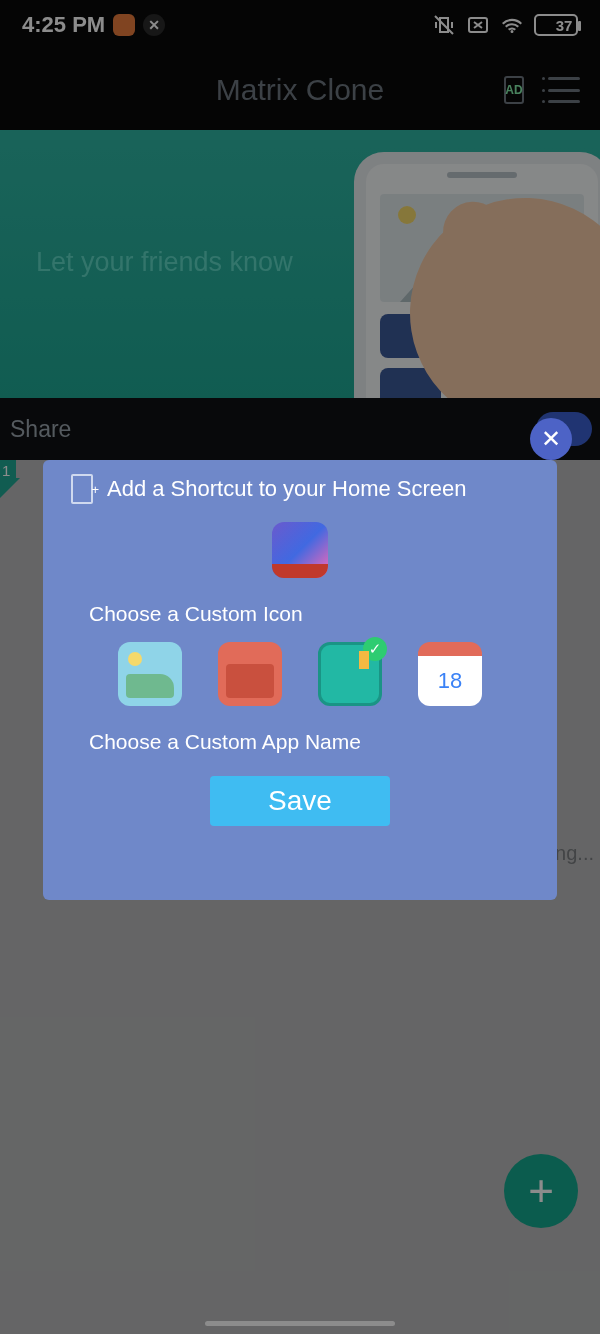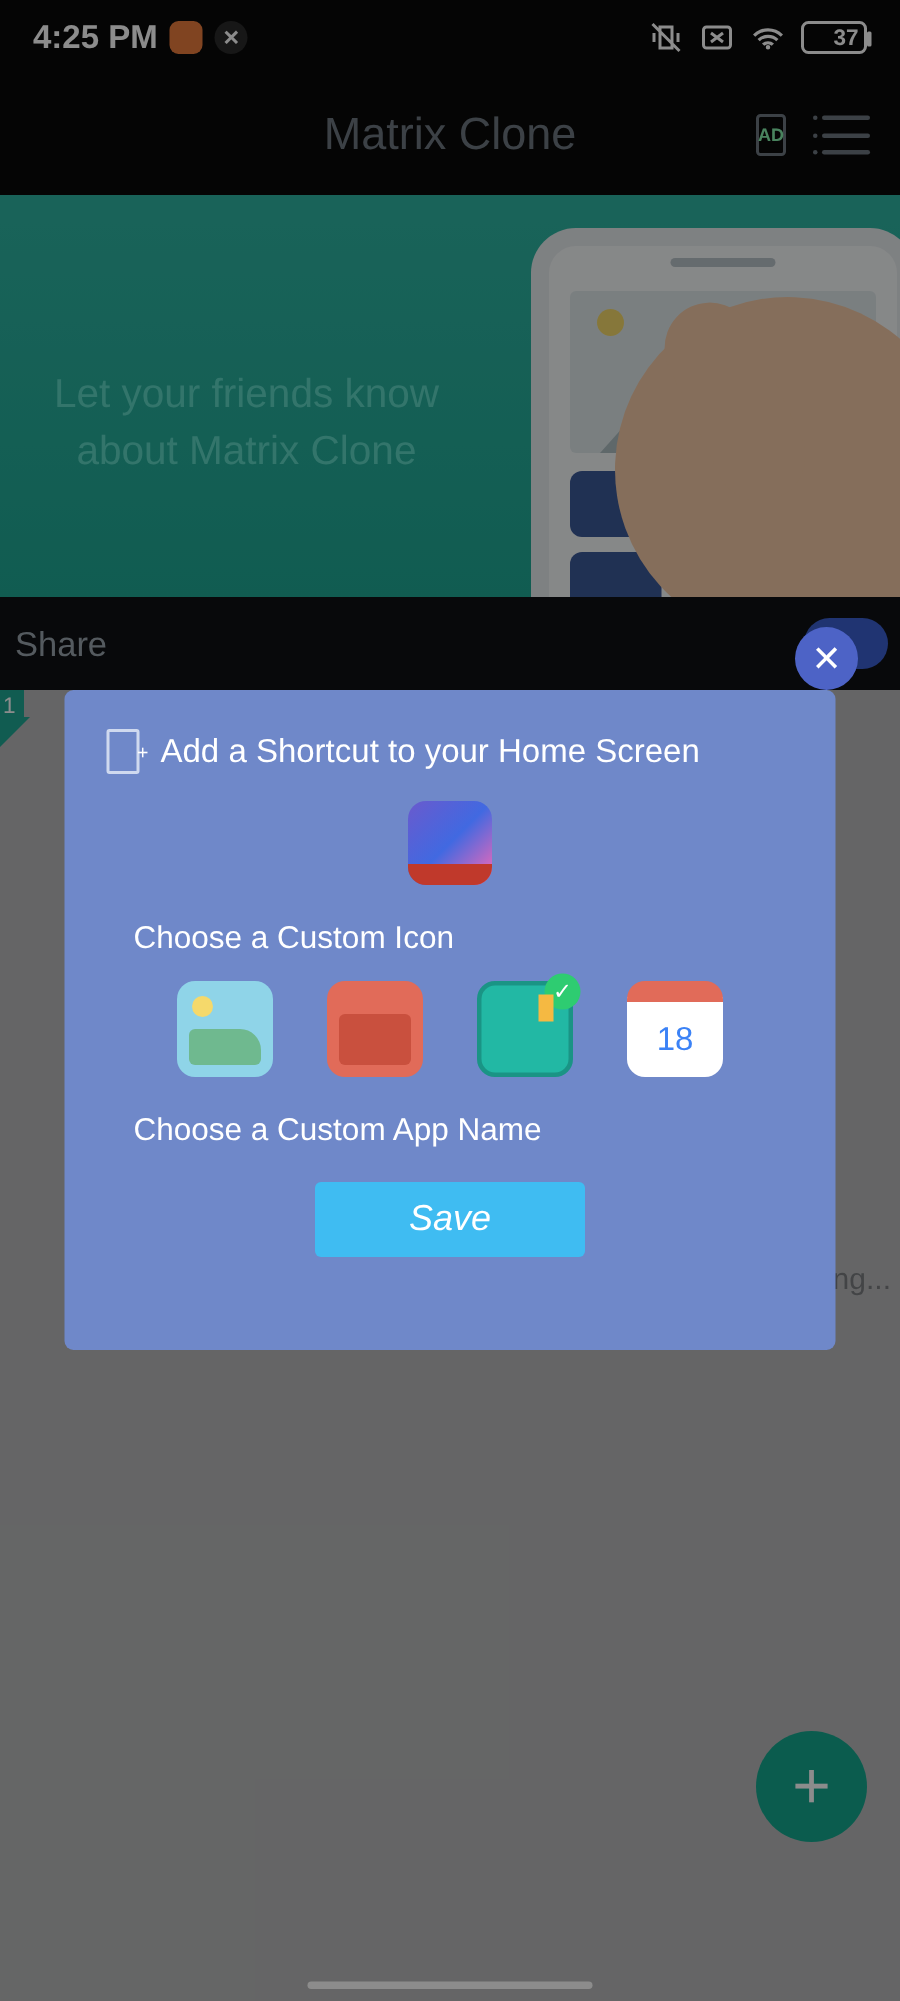--- a/index.html
+++ b/index.html
@@ -55,42 +55,42 @@
   .yang{position:absolute;right:6px;top:382px;color:#7a7d80;font-size:20px;}
   .fab{position:absolute;right:22px;bottom:106px;width:74px;height:74px;background:#15a88f;border-radius:50%;display:flex;align-items:center;justify-content:center;color:#fff;font-size:44px;}
   .home-ind{position:absolute;bottom:8px;left:50%;transform:translateX(-50%);width:190px;height:5px;background:#fff;border-radius:3px;}
 
   
   .dim{position:absolute;inset:0;background:rgba(0,0,0,0.45);pointer-events:none;}
 
   
   .modal-wrap{position:absolute;top:410px;left:0;right:0;display:flex;justify-content:center;}
   .close-btn{position:absolute;top:418px;right:28px;width:42px;height:42px;background:#4d63c6;border-radius:50%;display:flex;align-items:center;justify-content:center;color:#fff;font-size:24px;}
-  .modal{width:514px;min-height:440px;background:#6f88c9;border-radius:6px;padding:26px 28px 30px;color:#fff;margin-top:50px;}
+  .modal{width:514px;min-height:440px;background:#6f88c9;border-radius:6px;padding:14px 28px 30px;color:#fff;margin-top:50px;}
   .modal-title-row{display:flex;align-items:center;gap:14px;font-size:22px;}
   .door-icon{width:22px;height:30px;border:2px solid #cfd9ef;border-radius:2px;position:relative;}
   .door-icon:after{content:"+";position:absolute;right:-8px;top:6px;font-size:13px;}
   .app-thumb{width:56px;height:56px;border-radius:12px;margin:18px auto 0;background:linear-gradient(135deg,#6a5acd,#4169e1,#ff69b4);position:relative;overflow:hidden;}
   .app-thumb:after{content:"";position:absolute;bottom:0;left:0;right:0;height:14px;background:#c0392b;}
   .thumb-label{position:absolute;bottom:1px;left:0;right:0;text-align:center;font-size:7px;color:#fff;font-weight:700;}
   .section-label{font-size:21px;margin-top:24px;margin-left:18px;}
   .icon-row{display:flex;justify-content:center;gap:36px;margin-top:16px;}
   .opt{width:64px;height:64px;border-radius:12px;position:relative;}
   .opt-gallery{background:#8fd4e8;}
   .opt-gallery:before{content:"";position:absolute;top:10px;left:10px;width:14px;height:14px;background:#f5d96b;border-radius:50%;}
   .opt-gallery:after{content:"";position:absolute;bottom:8px;left:8px;right:8px;height:24px;background:#6fb98f;border-radius:4px 14px 4px 4px;}
   .opt-wallet{background:#e16b59;}
   .opt-wallet:after{content:"";position:absolute;top:22px;left:8px;right:8px;bottom:8px;background:#c9503e;border-radius:4px;}
   .opt-book{background:#22b8a4;border:3px solid #1a9485;}
   .opt-book:after{content:"";position:absolute;top:6px;right:10px;width:10px;height:18px;background:#f5b942;}
   .opt-book .chk{position:absolute;top:-8px;right:-8px;width:24px;height:24px;background:#2ecc71;border-radius:50%;color:#fff;display:flex;align-items:center;justify-content:center;font-size:15px;}
   .opt-cal{background:#fff;border-top:14px solid #e16b59;display:flex;align-items:center;justify-content:center;color:#3b82f6;font-size:22px;font-weight:500;}
   .name-input{width:350px;height:48px;margin:16px auto 0;display:block;background:transparent;border:1px solid #b9c6e6;border-radius:3px;color:#3a4250;font-size:24px;padding:0 10px;}
   .name-input::placeholder{color:#3a4250;}
-  .save-btn{display:block;margin:22px auto 0;width:180px;height:50px;background:#3fbcf2;border:none;border-radius:4px;color:#fff;font-size:24px;font-style:italic;}
+  .save-btn{display:block;margin:22px auto 0;width:180px;height:50px;background:#3fbcf2;border:none;border-radius:4px;color:#fff;font-size:28px;}
 </style>
 </head>
 <body>
 
 <div class="statusbar">
   <div class="sb-left">
     <span>4:25 PM</span>
     <span class="sb-pill-orange"></span>
     <span class="sb-pill-dark">✕</span>
   </div>
@@ -121,21 +121,20 @@
         <span></span>
         <span></span>
         <span></span>
       </div>
   </div>
 </div>
 
 <div class="banner">
   <div class="banner-text">
     <div>Let your friends know</div>
-    <div style="text-align:center">about Matrix Clone</div>
   </div>
   <div class="phone">
     <div class="phone-speaker"></div>
     <div class="phone-photo">
         <div class="sun"></div>
         <div class="mtn"></div>
       </div>
     <div class="phone-apps">
       <div class="phone-app pa-fb"></div>
         <div class="phone-app pa-wa"></div>

